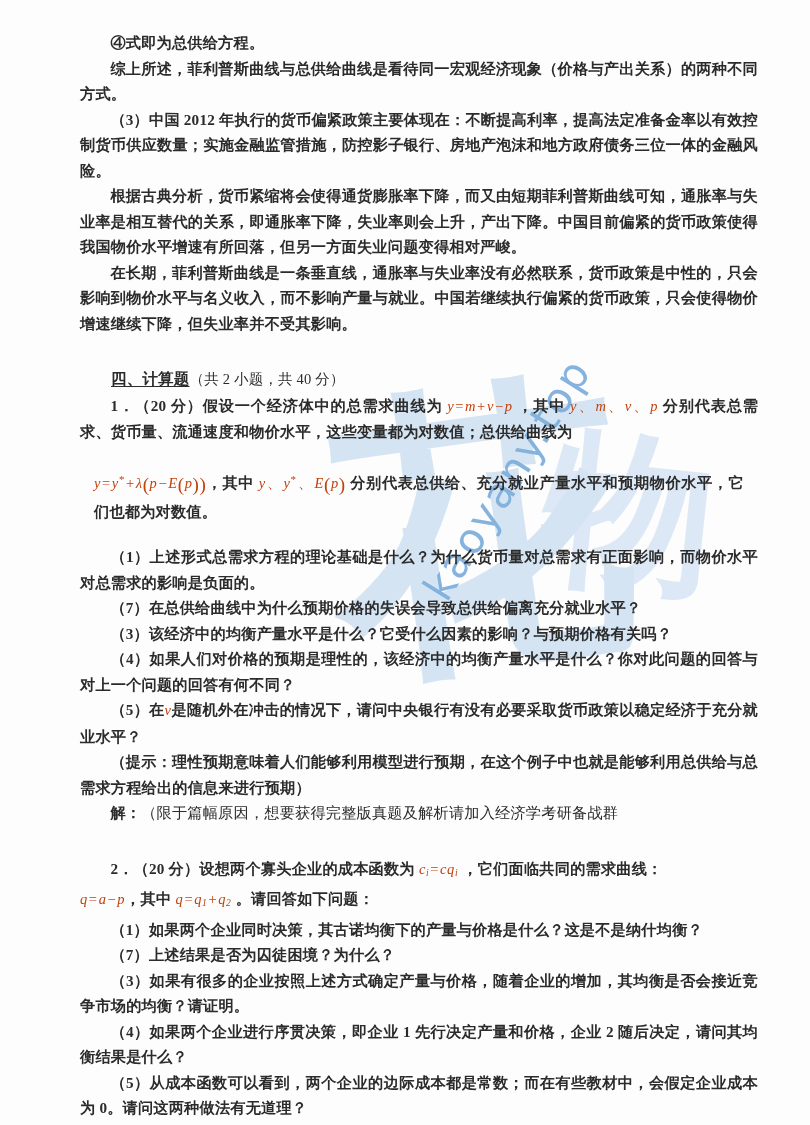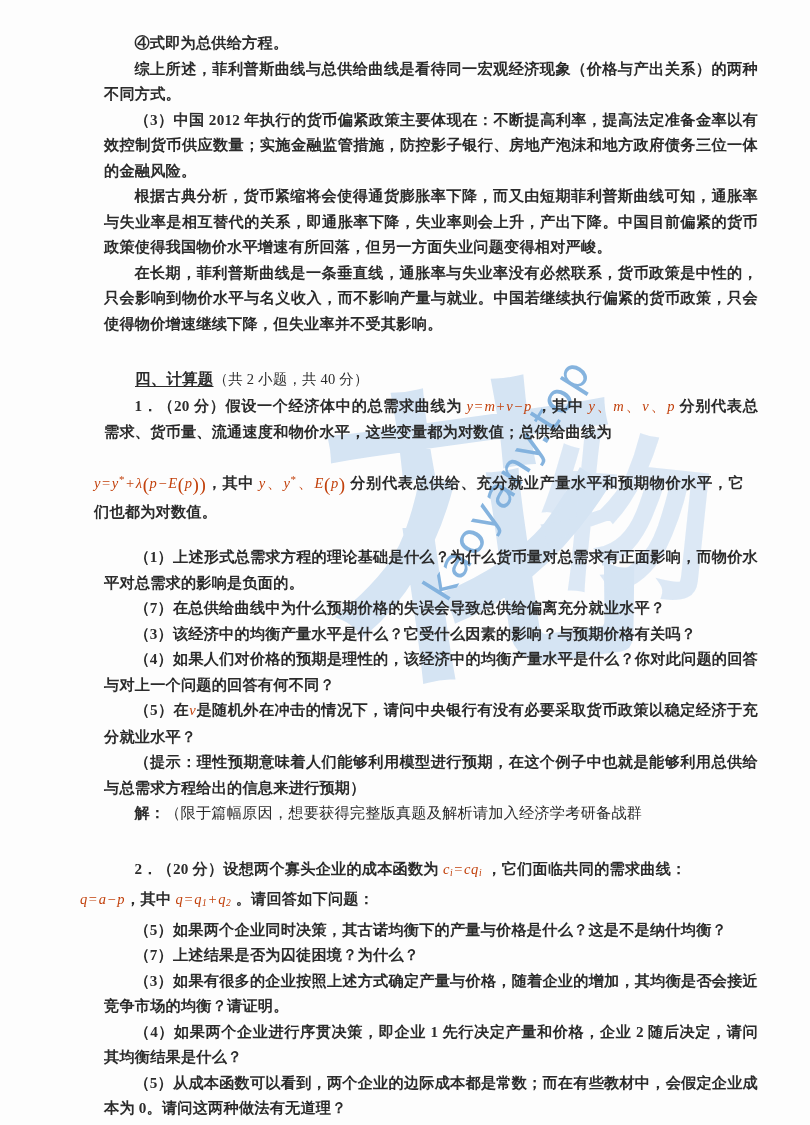--- a/index.html
+++ b/index.html
@@ -88,21 +88,21 @@
     margin: 0;
     font-size: 15.2px;
     line-height: 25.5px;
     color: #2b2b2b;
     text-align: justify;
     text-justify: inter-ideograph;
     letter-spacing: 0.2px;
     font-family: "Liberation Serif", "DejaVu Serif", serif;
     font-weight: 700;
   }
-  p.ind { text-indent: 2em; margin-left: 24px; }
+  p.ind { text-indent: 2em; }
   p.noind { text-indent: 0; }
 
   
   p.light { font-weight: 400; }
 
   .heading {
     font-weight: 700;
     font-size: 15.5px;
   }
   .heading .hd {
@@ -186,20 +186,20 @@
     <p class="ind"><span>（5）在</span><span class="math">v</span><span>是随机外在冲击的情况下，请问中央银行有没有必要采取货币政策以稳定经济于充分就业水平？</span></p>
     <p class="ind">（提示：理性预期意味着人们能够利用模型进行预期，在这个例子中也就是能够利用总供给与总需求方程给出的信息来进行预期）</p>
     <p class="ind light"><span style="font-weight:700">解：</span><span>（限于篇幅原因，想要获得完整版真题及解析请加入经济学考研备战群</span></p>
 
     <div class="gap-lg"></div>
 
     <p class="ind"><span>2．（20 分）设想两个寡头企业的成本函数为</span><span class="math">&nbsp;c<sub>i</sub><span class="op">=</span>cq<sub>i</sub>&nbsp;</span><span>，它们面临共同的需求曲线：</span></p>
 
     <p class="noind"><span class="math">q<span class="op">=</span>a<span class="op">−</span>p</span><span>，其中</span><span class="math">&nbsp;q<span class="op">=</span>q<sub>1</sub><span class="op">+</span>q<sub>2</sub>&nbsp;</span><span>。请回答如下问题：</span></p>
 
-    <p class="ind">（5）如果两个企业同时决策，其古诺均衡下的产量与价格是什么？这是不是纳什均衡？</p>
+    <p class="ind">（1）如果两个企业同时决策，其古诺均衡下的产量与价格是什么？这是不是纳什均衡？</p>
     <p class="ind">（7）上述结果是否为囚徒困境？为什么？</p>
     <p class="ind">（3）如果有很多的企业按照上述方式确定产量与价格，随着企业的增加，其均衡是否会接近竞争市场的均衡？请证明。</p>
     <p class="ind">（4）如果两个企业进行序贯决策，即企业 1 先行决定产量和价格，企业 2 随后决定，请问其均衡结果是什么？</p>
     <p class="ind">（5）从成本函数可以看到，两个企业的边际成本都是常数；而在有些教材中，会假定企业成本为 0。请问这两种做法有无道理？</p>
 
   </div>
 </div>
 
 </body></html>

